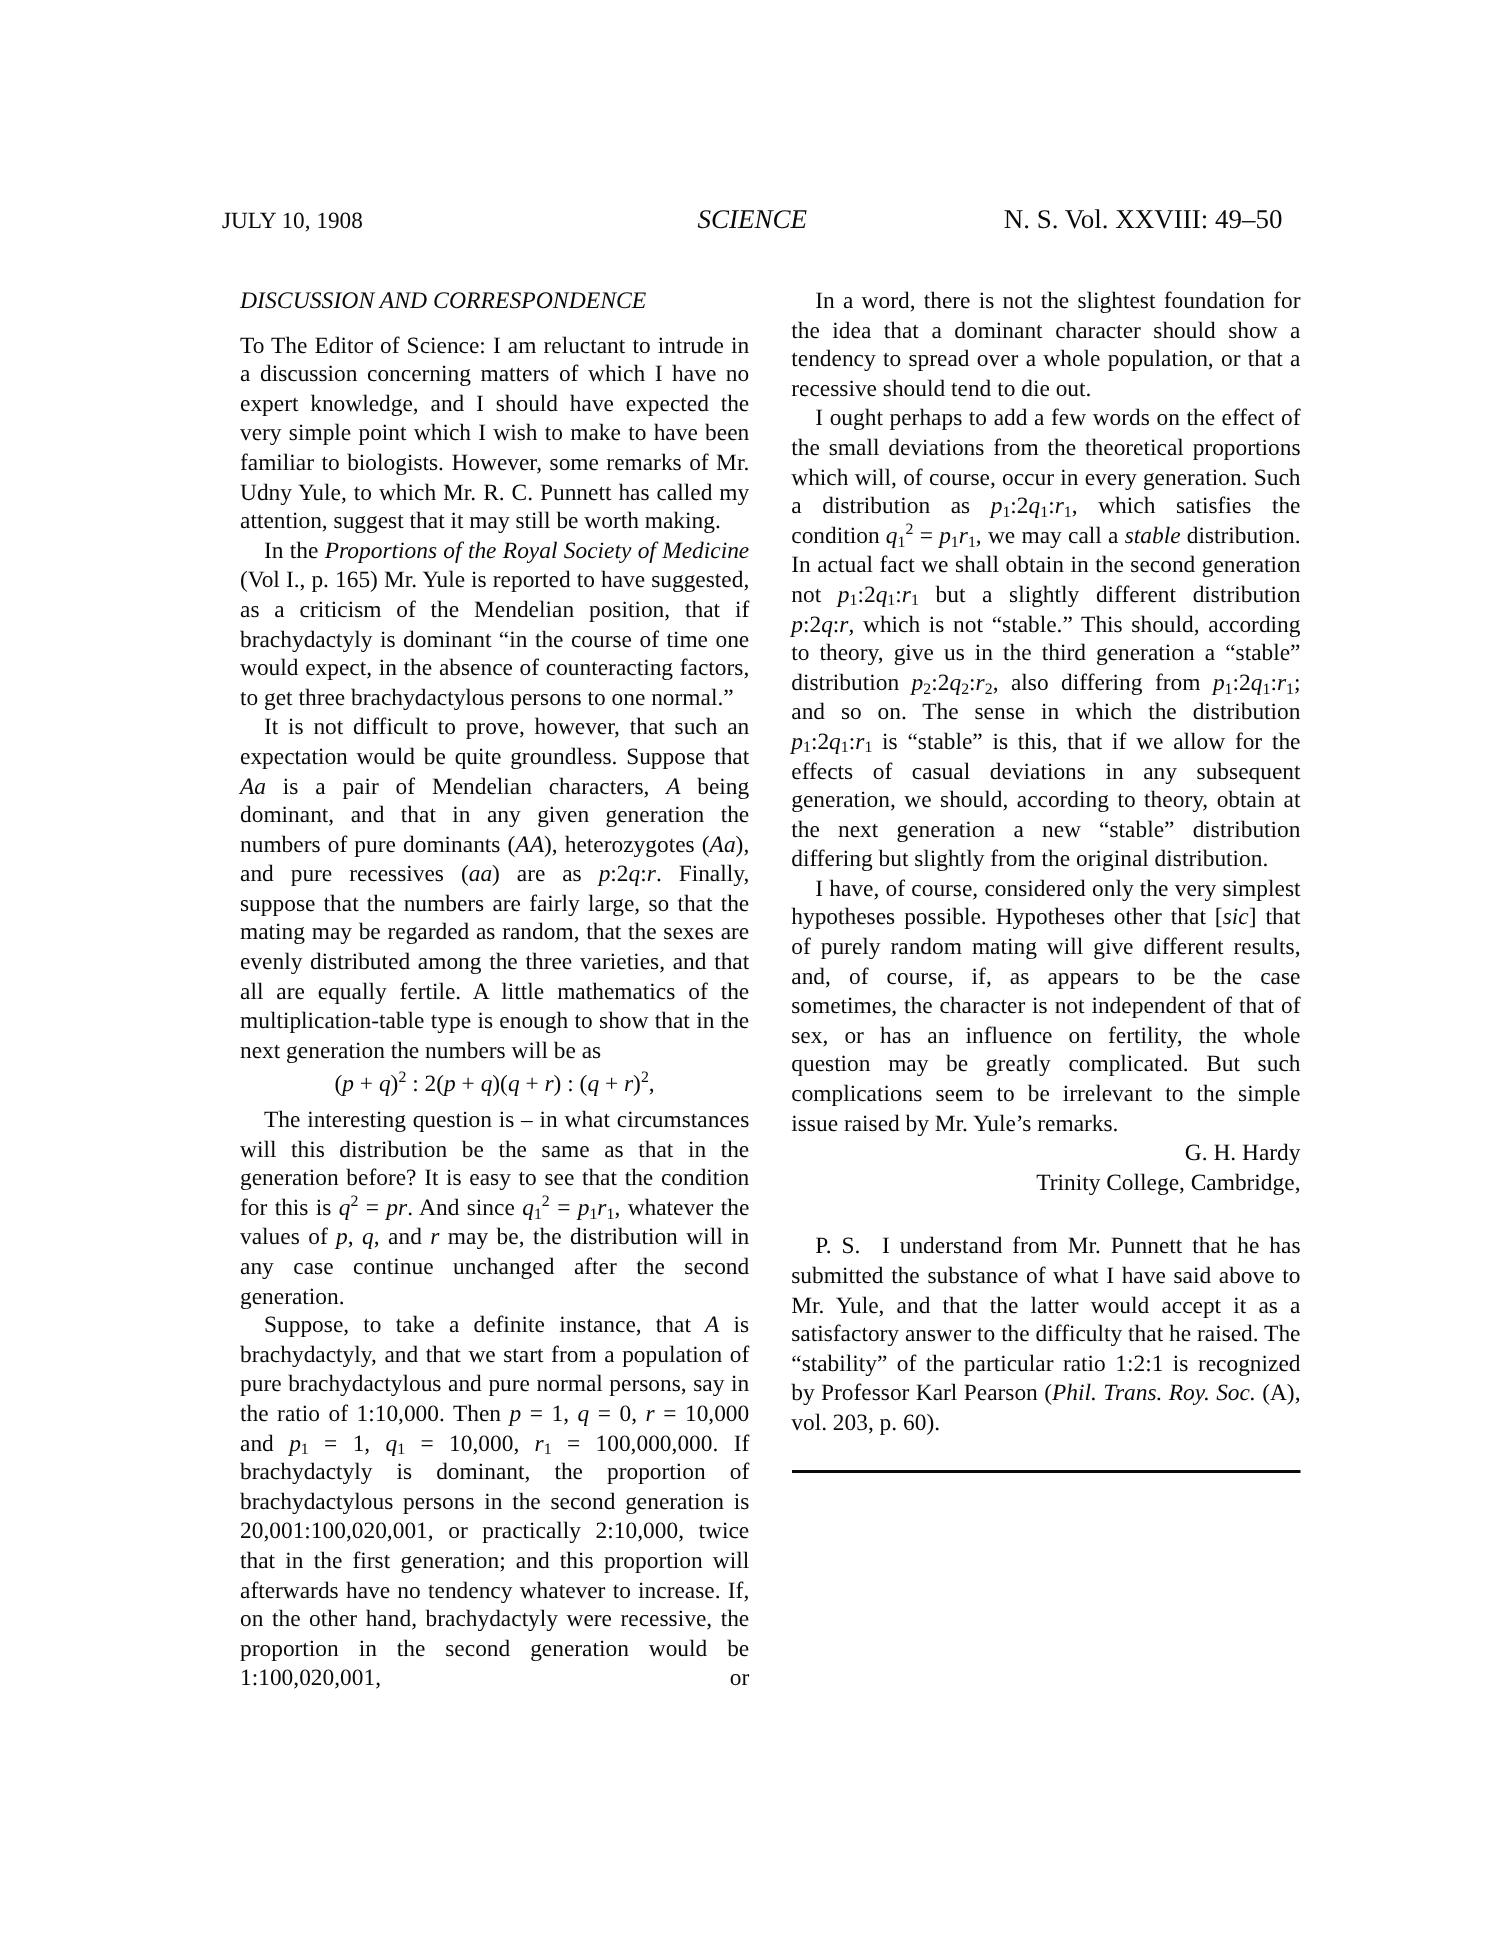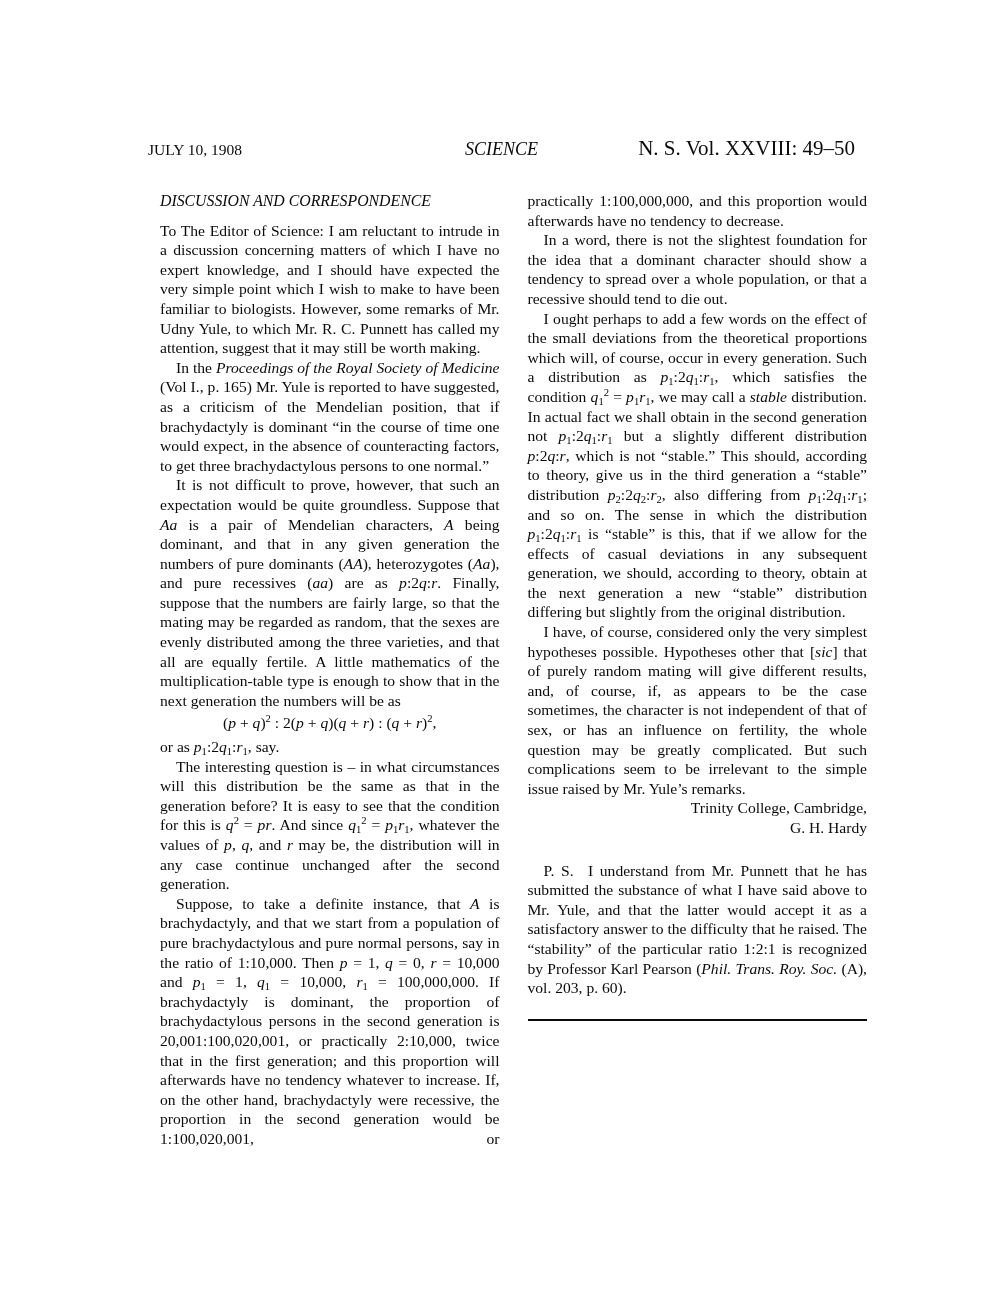--- a/index.html
+++ b/index.html
@@ -37,21 +37,21 @@
   }
   .h-center {
     flex: 1;
     font-size: 18px;
     font-style: italic;
     text-align: center;
     white-space: nowrap;
   }
   .h-right {
     flex: 1;
-    font-size: 21px;
+    font-size: 18px;
     text-align: right;
     white-space: nowrap;
   }
   .columns {
     position: absolute;
     top: 147px;
     left: 160px;
     width: 707px;
     display: flex;
     gap: 28px;
@@ -121,37 +121,35 @@
     <div class="h-center">SCIENCE</div>
     <div class="h-right">N. S. Vol. XXVIII: 49–50</div>
   </div>
 
   <div class="columns">
 
     <div class="col">
       <div class="section-heading">DISCUSSION AND CORRESPONDENCE</div>
       <div class="paras">
           <p class="para noindent">To The Editor of Science: I am reluctant to intrude in a discussion concerning matters of which I have no expert knowledge, and I should have expected the very simple point which I wish to make to have been familiar to biologists. However, some remarks of Mr. Udny Yule, to which Mr. R. C. Punnett has called my attention, suggest that it may still be worth making.</p>
-          <p class="para indent">In the <i>Proceedings of the Royal Society of Medicine</i> (Vol I., p. 165) Mr. Yule is reported to have suggested, as a criticism of the Mendelian position, that if brachydactyly is dominant “in the course of time one would expect, in the absence of counteracting factors, to get three brachydactylous persons to one normal.”</p>
+          <p class="para indent">In the <i>Proportions of the Royal Society of Medicine</i> (Vol I., p. 165) Mr. Yule is reported to have suggested, as a criticism of the Mendelian position, that if brachydactyly is dominant “in the course of time one would expect, in the absence of counteracting factors, to get three brachydactylous persons to one normal.”</p>
           <p class="para indent">It is not difficult to prove, however, that such an expectation would be quite groundless. Suppose that <i>Aa</i> is a pair of Mendelian characters, <i>A</i> being dominant, and that in any given generation the numbers of pure dominants (<i>AA</i>), heterozygotes (<i>Aa</i>), and pure recessives (<i>aa</i>) are as <i>p</i>:2<i>q</i>:<i>r</i>. Finally, suppose that the numbers are fairly large, so that the mating may be regarded as random, that the sexes are evenly distributed among the three varieties, and that all are equally fertile. A little mathematics of the multiplication-table type is enough to show that in the next generation the numbers will be as</p>
           <p class="para formula">(<i>p</i> + <i>q</i>)<sup>2</sup> : 2(<i>p</i> + <i>q</i>)(<i>q</i> + <i>r</i>) : (<i>q</i> + <i>r</i>)<sup>2</sup>,</p>
-          <p class="para noindent">or as <i>p</i><sub>1</sub>:2<i>q</i><sub>1</sub>:<i>r</i><sub>1</sub>, say.</p>
           <p class="para indent">The interesting question is – in what circumstances will this distribution be the same as that in the generation before? It is easy to see that the condition for this is <i>q</i><sup>2</sup> = <i>pr</i>. And since <i>q</i><sub>1</sub><sup>2</sup> = <i>p</i><sub>1</sub><i>r</i><sub>1</sub>, whatever the values of <i>p</i>, <i>q</i>, and <i>r</i> may be, the distribution will in any case continue unchanged after the second generation.</p>
           <p class="para indent cont">Suppose, to take a definite instance, that <i>A</i> is brachydactyly, and that we start from a population of pure brachydactylous and pure normal persons, say in the ratio of 1:10,000. Then <i>p</i> = 1, <i>q</i> = 0, <i>r</i> = 10,000 and <i>p</i><sub>1</sub> = 1, <i>q</i><sub>1</sub> = 10,000, <i>r</i><sub>1</sub> = 100,000,000. If brachydactyly is dominant, the proportion of brachydactylous persons in the second generation is 20,001:100,020,001, or practically 2:10,000, twice that in the first generation; and this proportion will afterwards have no tendency whatever to increase. If, on the other hand, brachydactyly were recessive, the proportion in the second generation would be 1:100,020,001, or</p>
         </div>
     </div>
 
     <div class="col">
       <div class="paras">
-          <p class="para noindent">practically 1:100,000,000, and this proportion would afterwards have no tendency to decrease.</p>
           <p class="para indent">In a word, there is not the slightest foundation for the idea that a dominant character should show a tendency to spread over a whole population, or that a recessive should tend to die out.</p>
           <p class="para indent">I ought perhaps to add a few words on the effect of the small deviations from the theoretical proportions which will, of course, occur in every generation. Such a distribution as <i>p</i><sub>1</sub>:2<i>q</i><sub>1</sub>:<i>r</i><sub>1</sub>, which satisfies the condition <i>q</i><sub>1</sub><sup>2</sup> = <i>p</i><sub>1</sub><i>r</i><sub>1</sub>, we may call a <i>stable</i> distribution. In actual fact we shall obtain in the second generation not <i>p</i><sub>1</sub>:2<i>q</i><sub>1</sub>:<i>r</i><sub>1</sub> but a slightly different distribution <i>p</i>:2<i>q</i>:<i>r</i>, which is not “stable.” This should, according to theory, give us in the third generation a “stable” distribution <i>p</i><sub>2</sub>:2<i>q</i><sub>2</sub>:<i>r</i><sub>2</sub>, also differing from <i>p</i><sub>1</sub>:2<i>q</i><sub>1</sub>:<i>r</i><sub>1</sub>; and so on. The sense in which the distribution <i>p</i><sub>1</sub>:2<i>q</i><sub>1</sub>:<i>r</i><sub>1</sub> is “stable” is this, that if we allow for the effects of casual deviations in any subsequent generation, we should, according to theory, obtain at the next generation a new “stable” distribution differing but slightly from the original distribution.</p>
           <p class="para indent">I have, of course, considered only the very simplest hypotheses possible. Hypotheses other that [<i>sic</i>] that of purely random mating will give different results, and, of course, if, as appears to be the case sometimes, the character is not independent of that of sex, or has an influence on fertility, the whole question may be greatly complicated. But such complications seem to be irrelevant to the simple issue raised by Mr. Yule’s remarks.</p>
+          <p class="para signature">G. H. Hardy</p>
           <p class="para signature">Trinity College, Cambridge,</p>
-          <p class="para signature">G. H. Hardy</p>
           <p class="para indent ps">P. S.  I understand from Mr. Punnett that he has submitted the substance of what I have said above to Mr. Yule, and that the latter would accept it as a satisfactory answer to the difficulty that he raised. The “stability” of the particular ratio 1:2:1 is recognized by Professor Karl Pearson (<i>Phil. Trans. Roy. Soc.</i> (A), vol. 203, p. 60).</p>
         </div>
       <hr class="footnote-rule">
     </div>
 
   </div>
 
 </div>
 
 </body></html>

